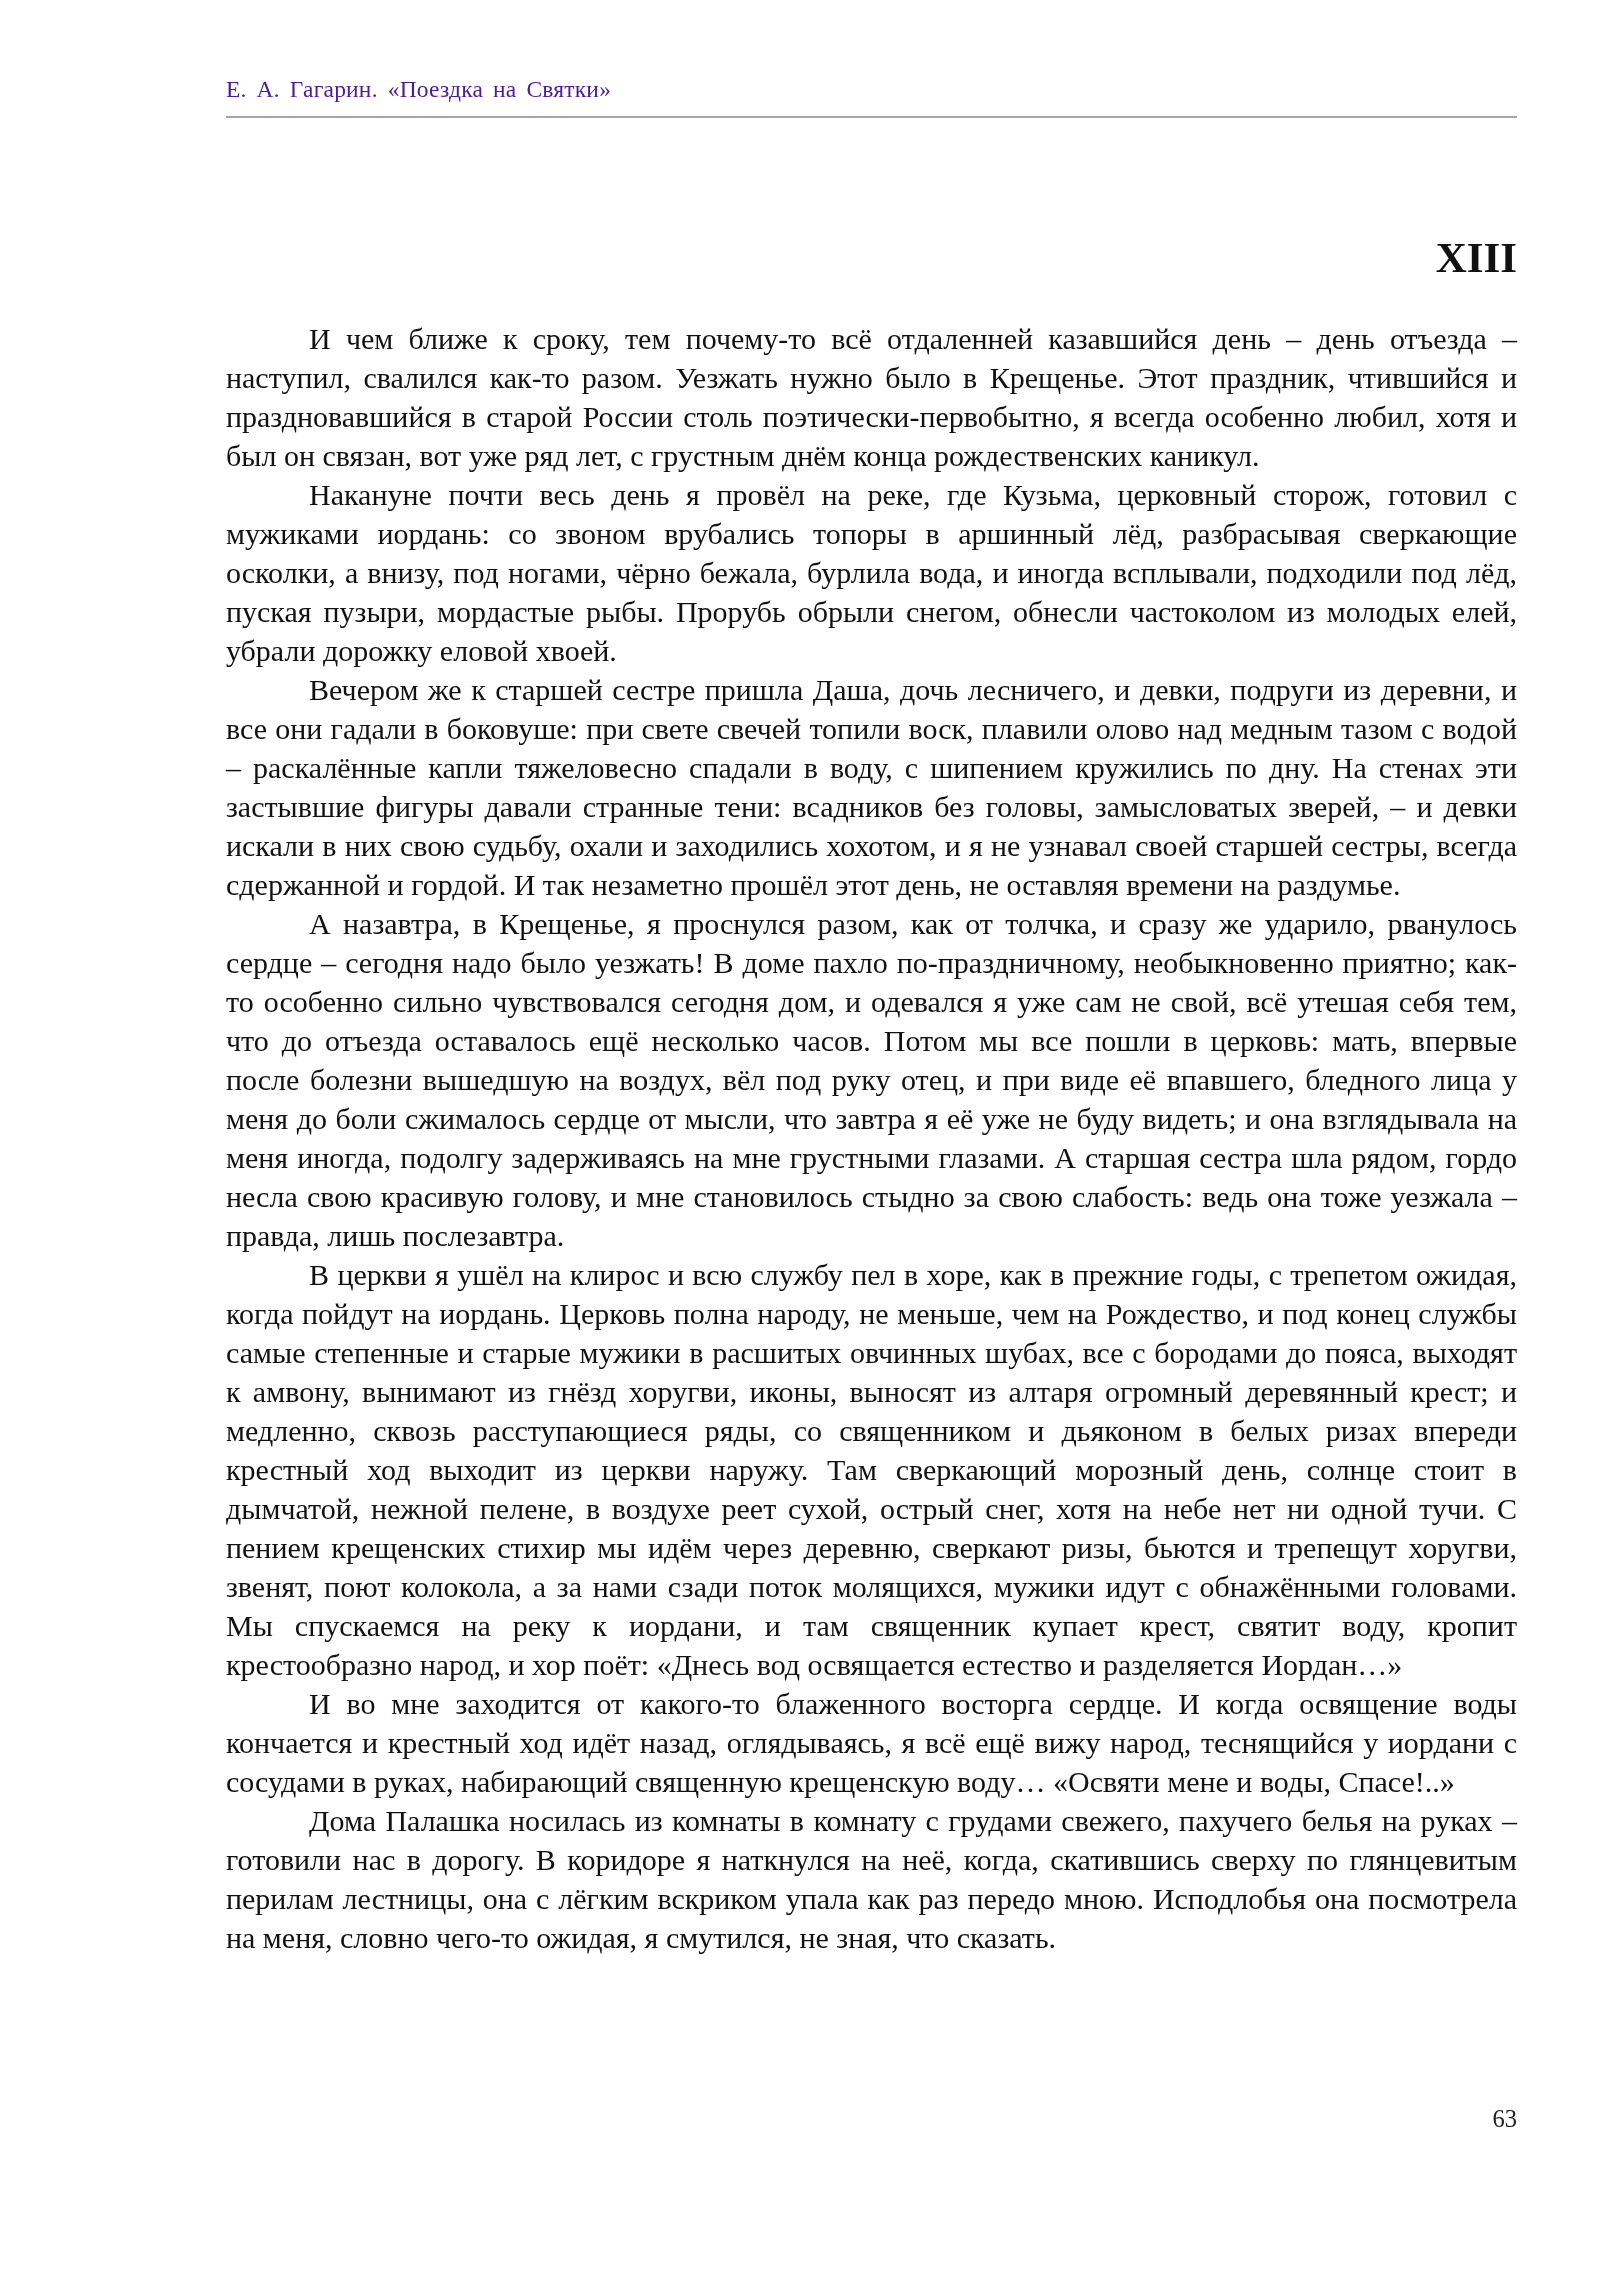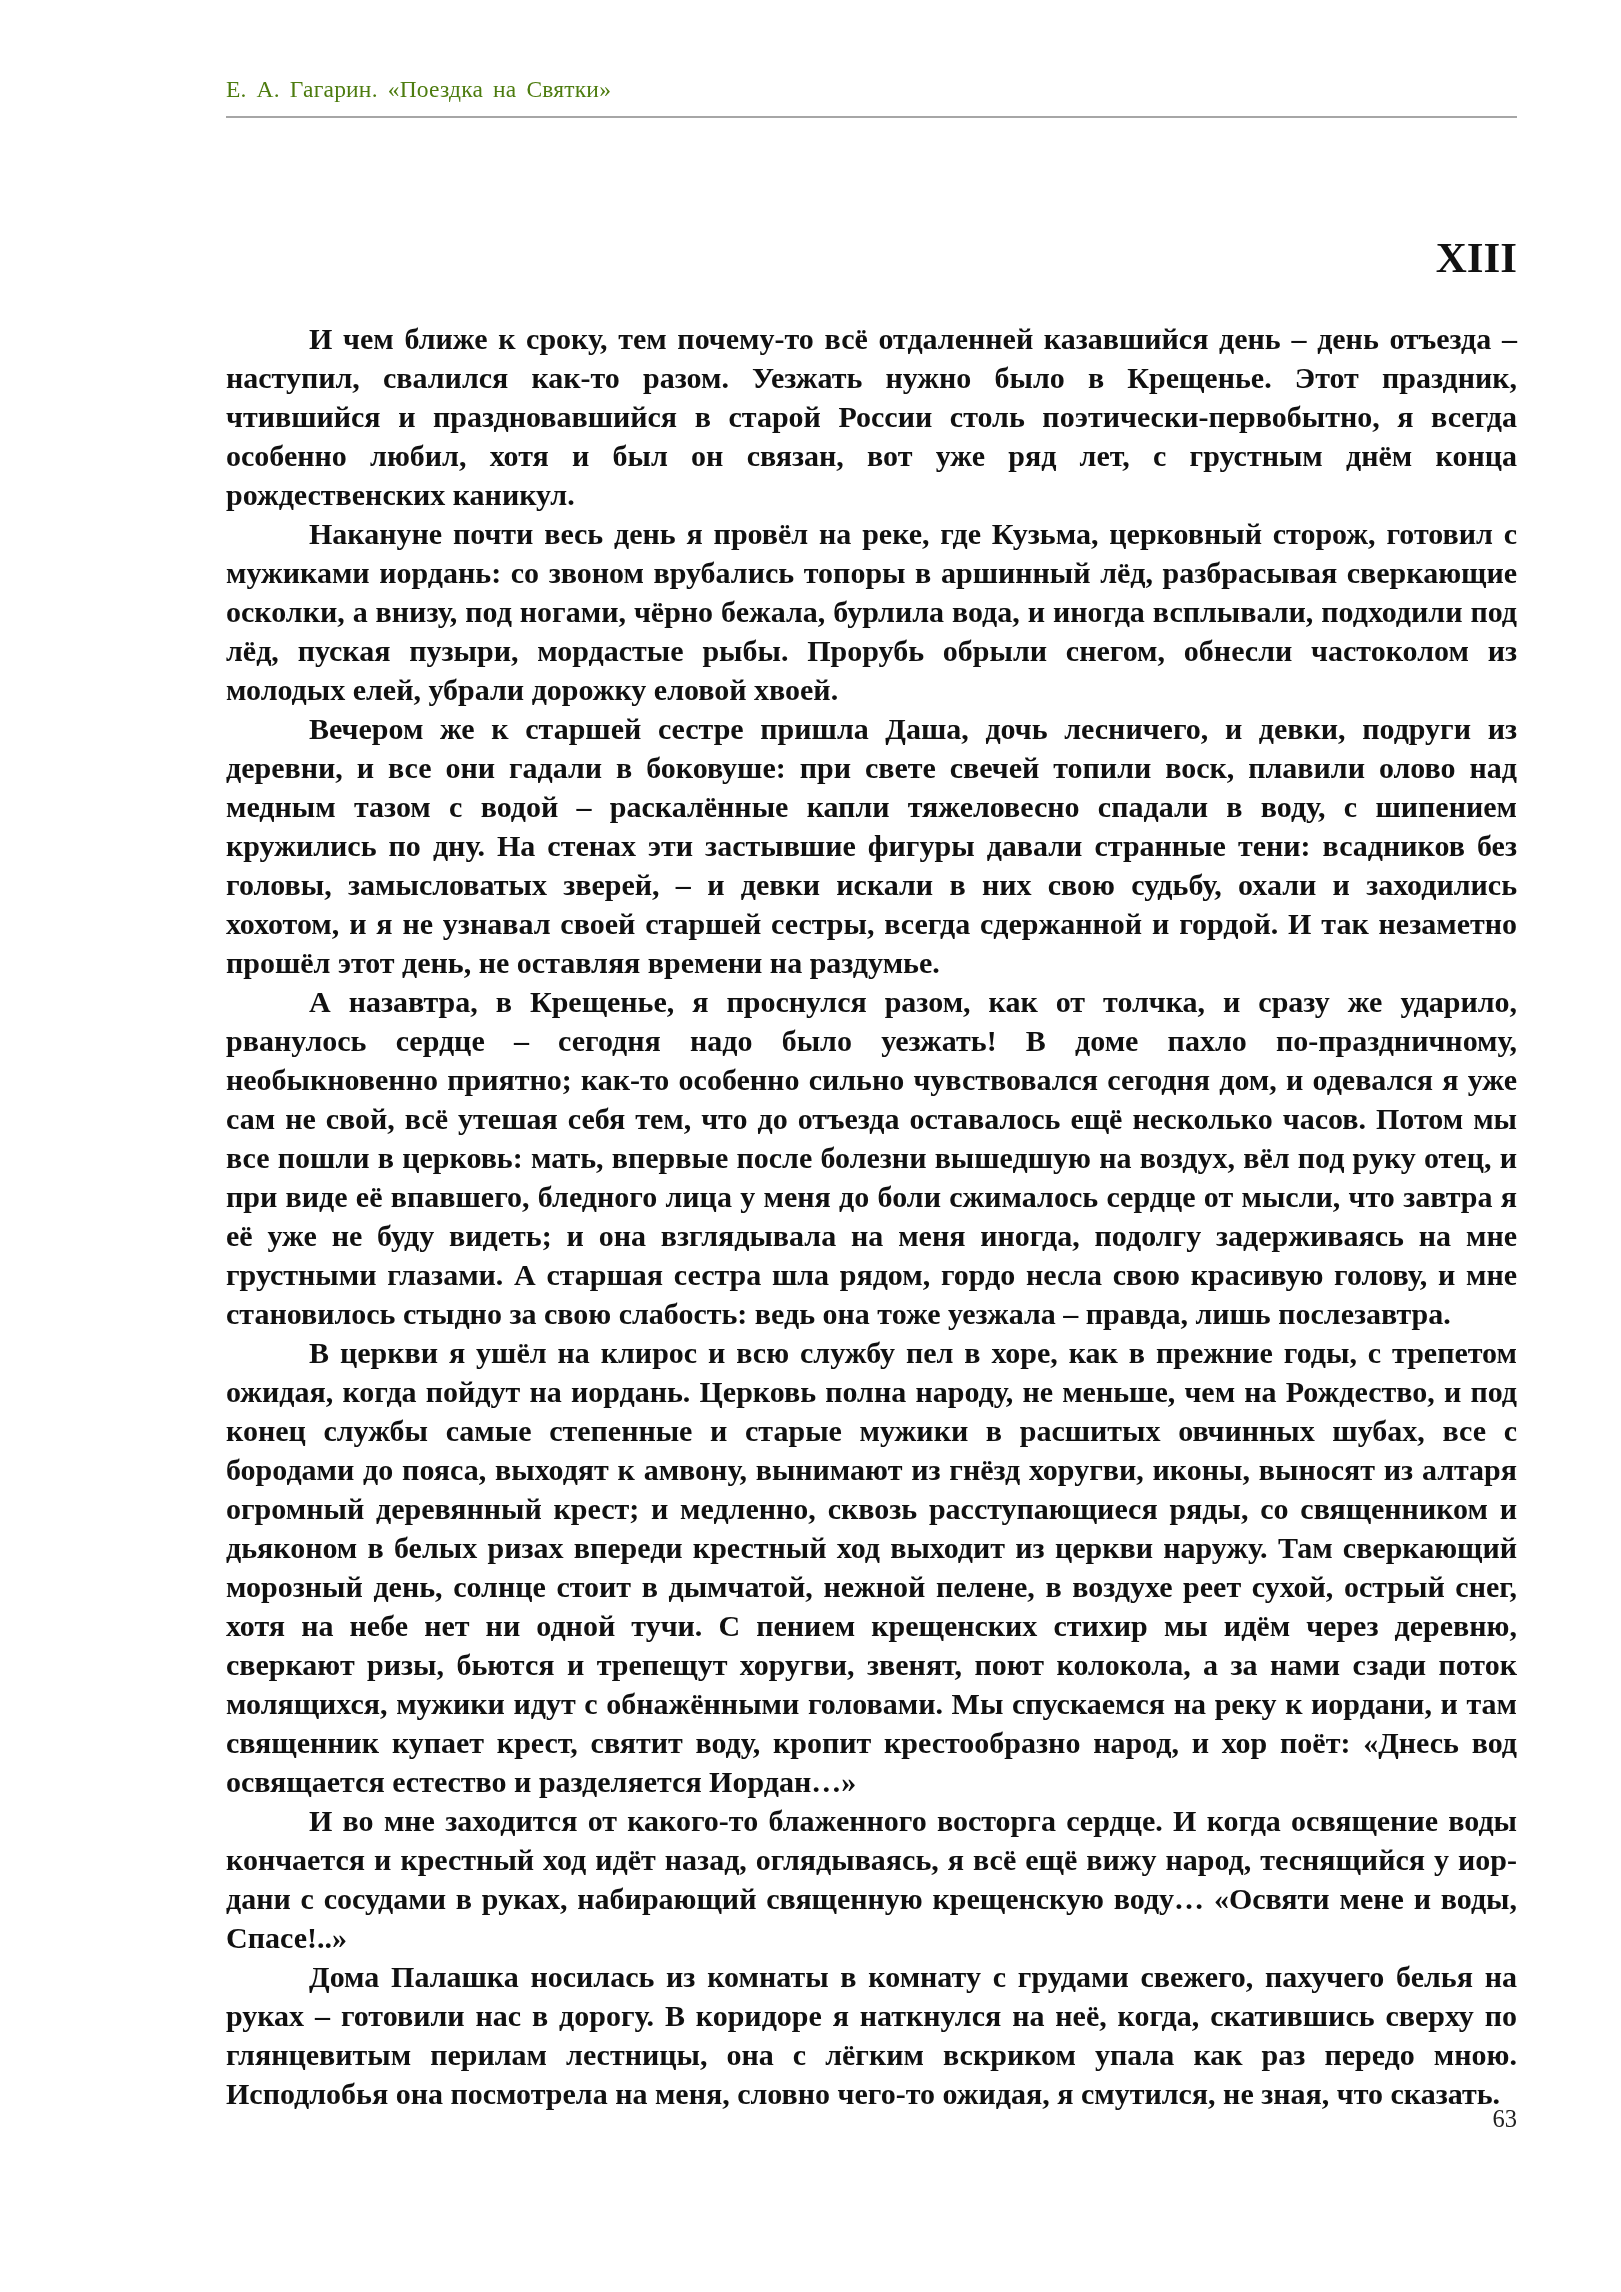--- a/index.html
+++ b/index.html
@@ -13,21 +13,21 @@
       position: relative;
       overflow: hidden;
       font-family: "Liberation Serif", "DejaVu Serif", serif;
       color: #111111;
     }
     .running-header {
       position: absolute;
       left: 226px;
       top: 76px;
       font-size: 23.5px;
-      color: #4d7c0f;
+      color: #4c1d95;
       letter-spacing: 0.2px;
       word-spacing: 3.9px;
       white-space: nowrap;
     }
     .header-rule {
       position: absolute;
       left: 226px;
       top: 116px;
       width: 1291px;
       height: 0;
@@ -51,21 +51,20 @@
       top: 319px;
       width: 1291px;
       font-size: 30px;
       line-height: 39px;
       text-align: justify;
       hyphens: manual;
     }
     .body-text p {
       margin: 0;
       text-indent: 83px;
-      font-weight: bold;
     }
     .page-number {
       position: absolute;
       right: 104px;
       top: 2105px;
       font-size: 24.5px;
       color: #222222;
     }
   </style>
 </head>

